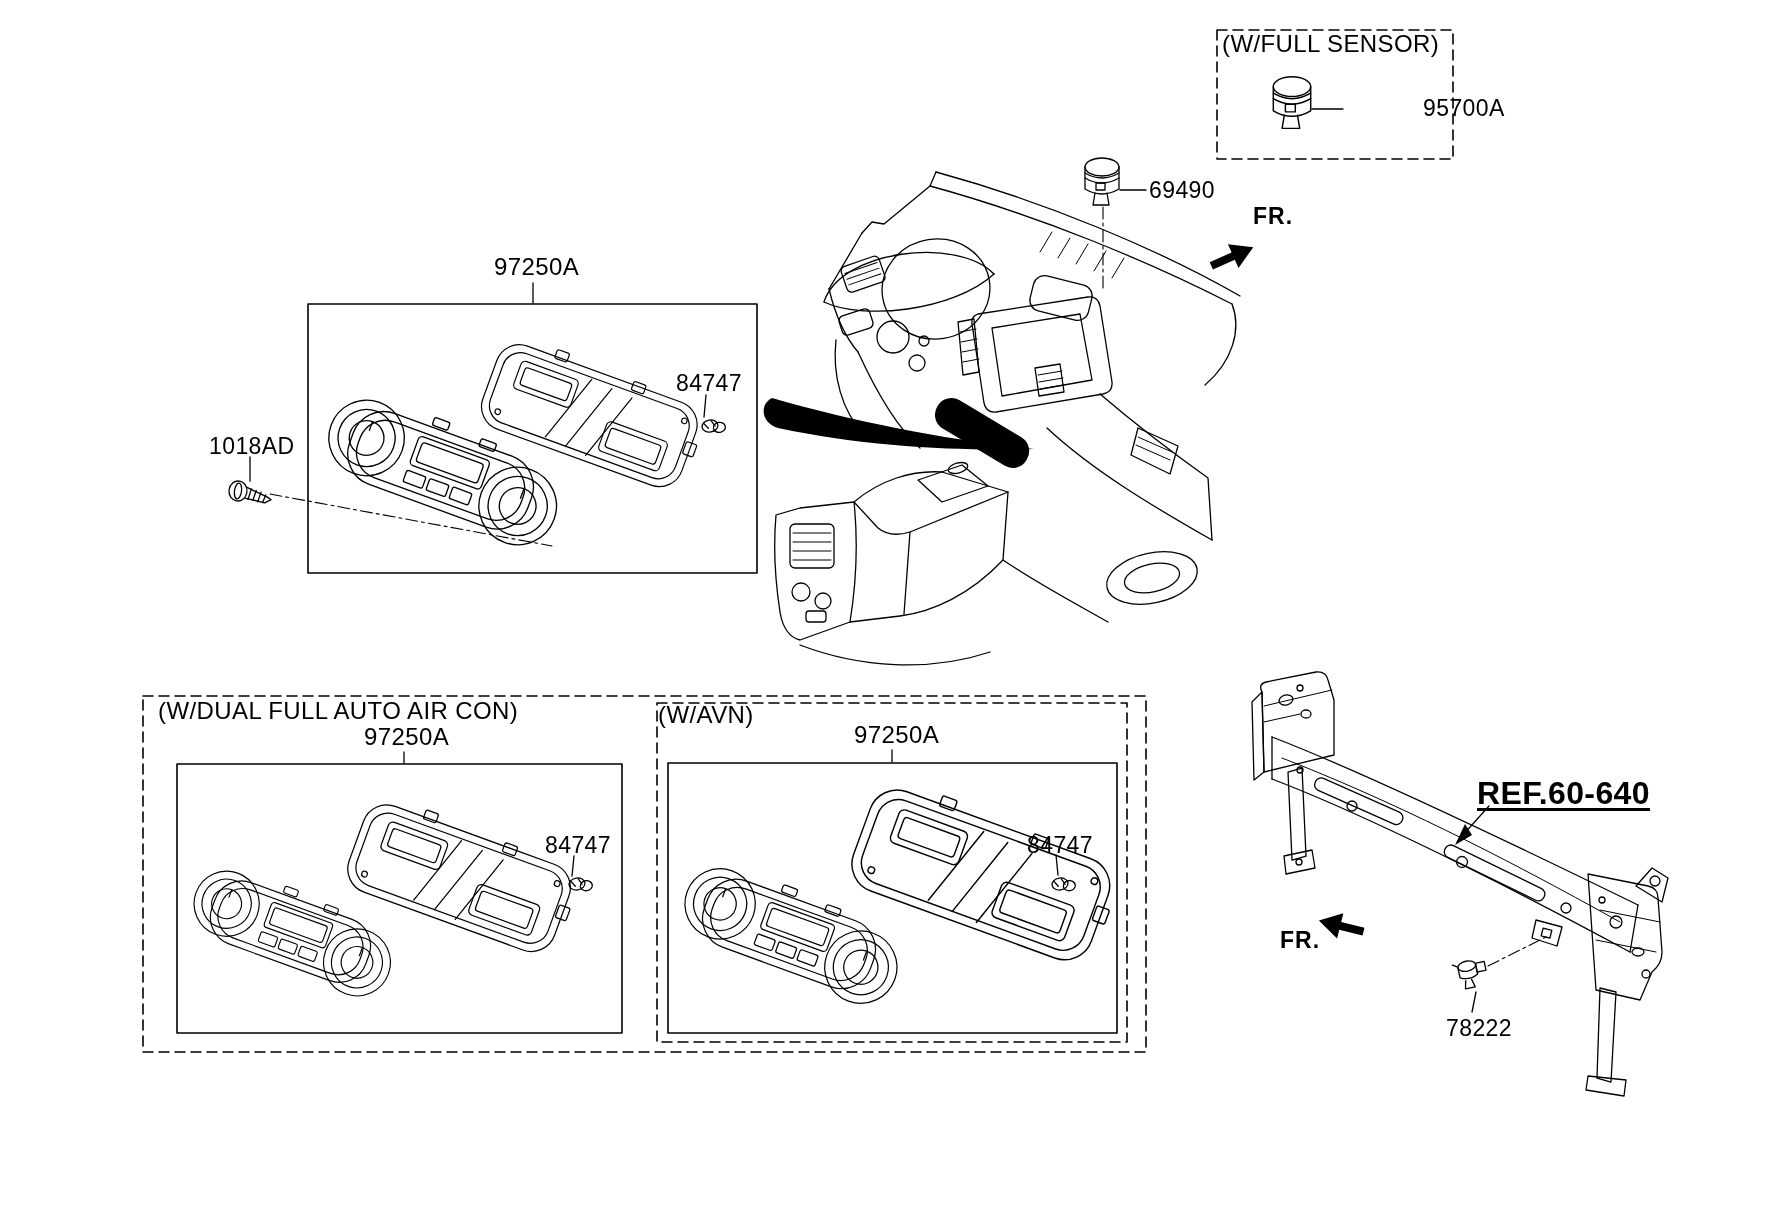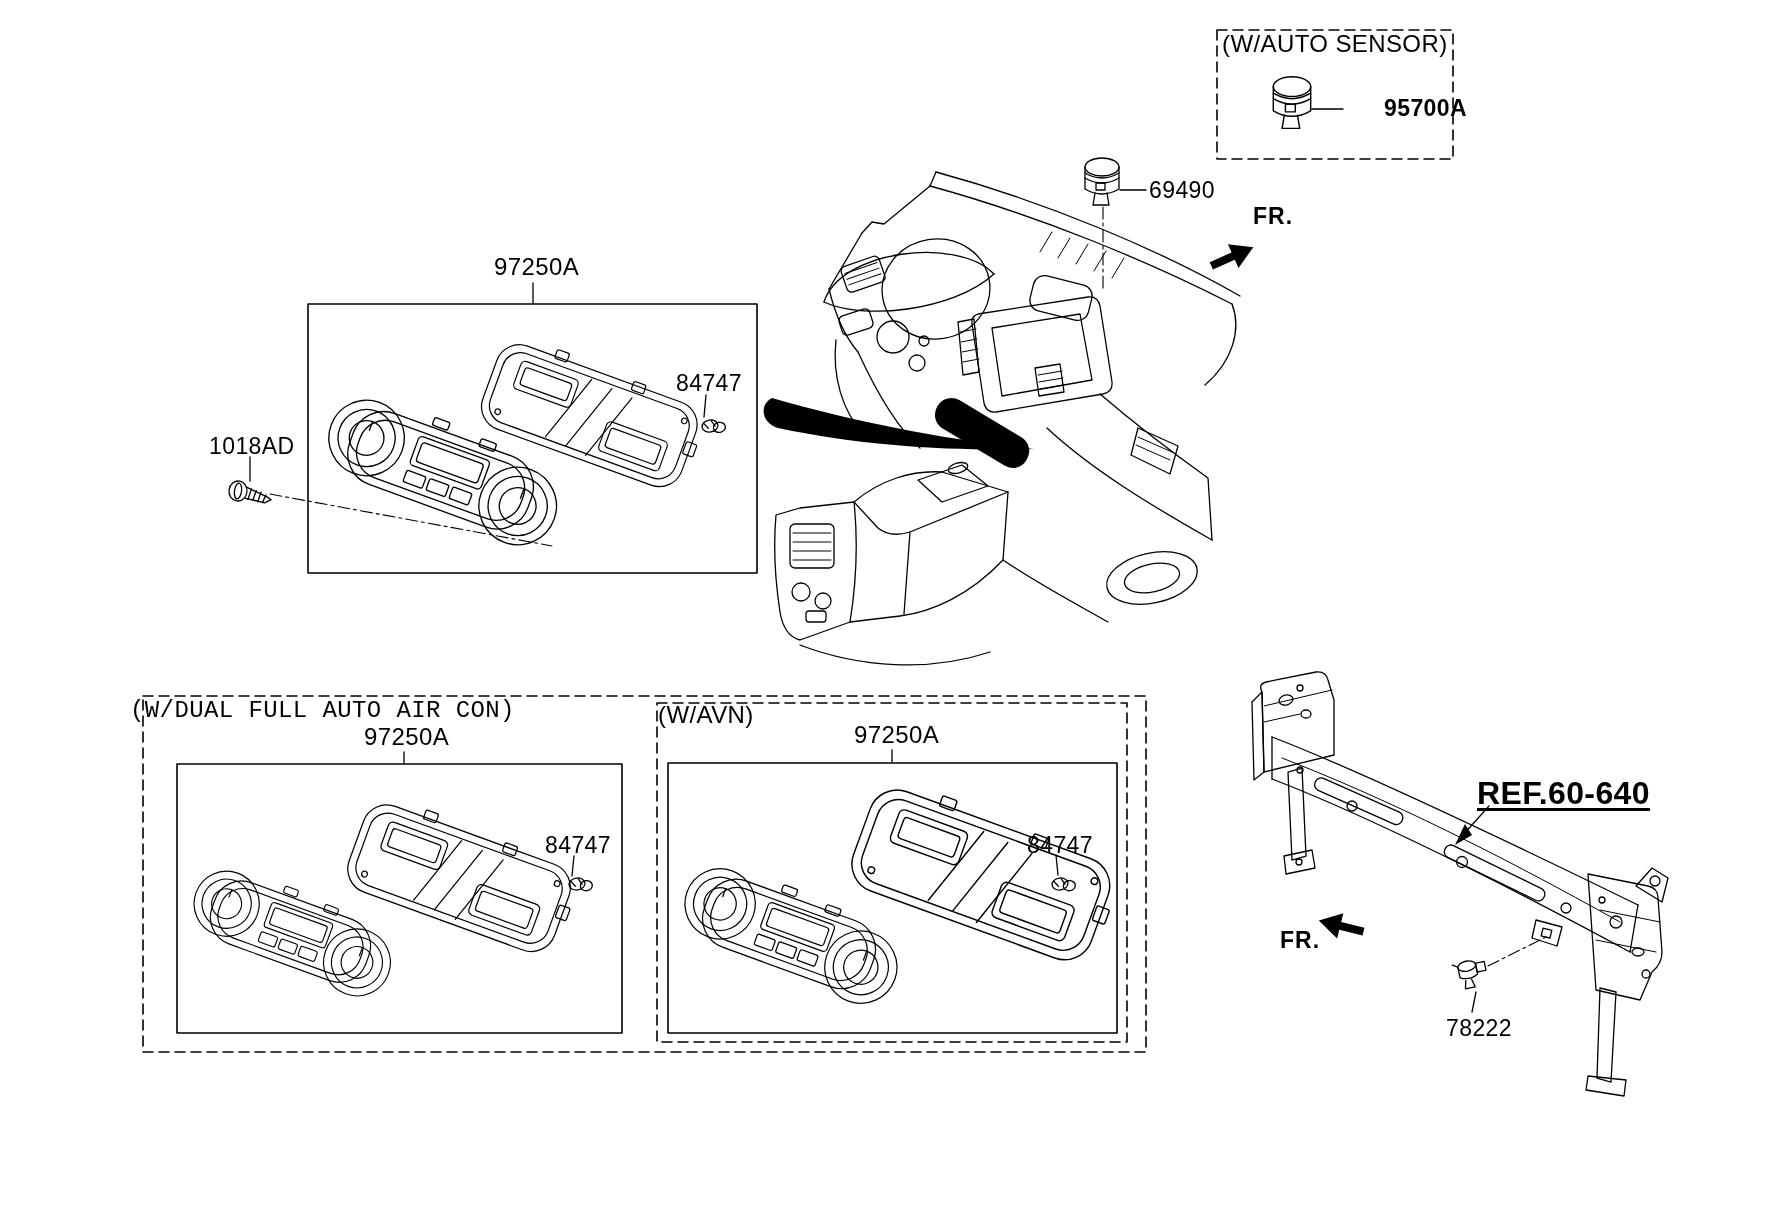--- a/index.html
+++ b/index.html
@@ -326,35 +326,35 @@
         </g>
       <line x1="1472" y1="1012" x2="1476" y2="992"></line>
       <line class="dashdot" x1="1488" y1="966" x2="1548" y2="936"></line>
     </g>
 
     <g transform="translate(1322,908) rotate(14)">
       <use href="#arrowL"></use>
     </g>
   </svg>
 
-  <div class="lbl lbl-lg" style="left:1222px; top:31px;">(W/AUTO SENSOR)</div>
-
-  <div class="lbl" style="left:1384px; top:96px;font-weight:bold;">95700A</div>
+  <div class="lbl lbl-lg" style="left:1222px; top:31px;">(W/FULL SENSOR)</div>
+
+  <div class="lbl" style="left:1423px; top:96px;">95700A</div>
 
   <div class="lbl" style="left:1149px; top:178px;">69490</div>
 
   <div class="lbl fr" style="left:1253px; top:204px;">FR.</div>
 
   <div class="lbl lbl-lg" style="left:494px; top:254px;">97250A</div>
 
   <div class="lbl" style="left:676px; top:371px;">84747</div>
 
   <div class="lbl" style="left:209px; top:434px;">1018AD</div>
 
-  <div class="lbl lbl-lg" style="left:130px; top:698px;font-family:Liberation Mono, monospace;">(W/DUAL FULL AUTO AIR CON)</div>
+  <div class="lbl lbl-lg" style="left:158px; top:698px;">(W/DUAL FULL AUTO AIR CON)</div>
 
   <div class="lbl lbl-lg" style="left:364px; top:724px;">97250A</div>
 
   <div class="lbl" style="left:545px; top:833px;">84747</div>
 
   <div class="lbl lbl-lg" style="left:658px; top:702px;text-align:right;">(W/AVN)</div>
 
   <div class="lbl lbl-lg" style="left:854px; top:722px;">97250A</div>
 
   <div class="lbl" style="left:1027px; top:833px;">84747</div>

